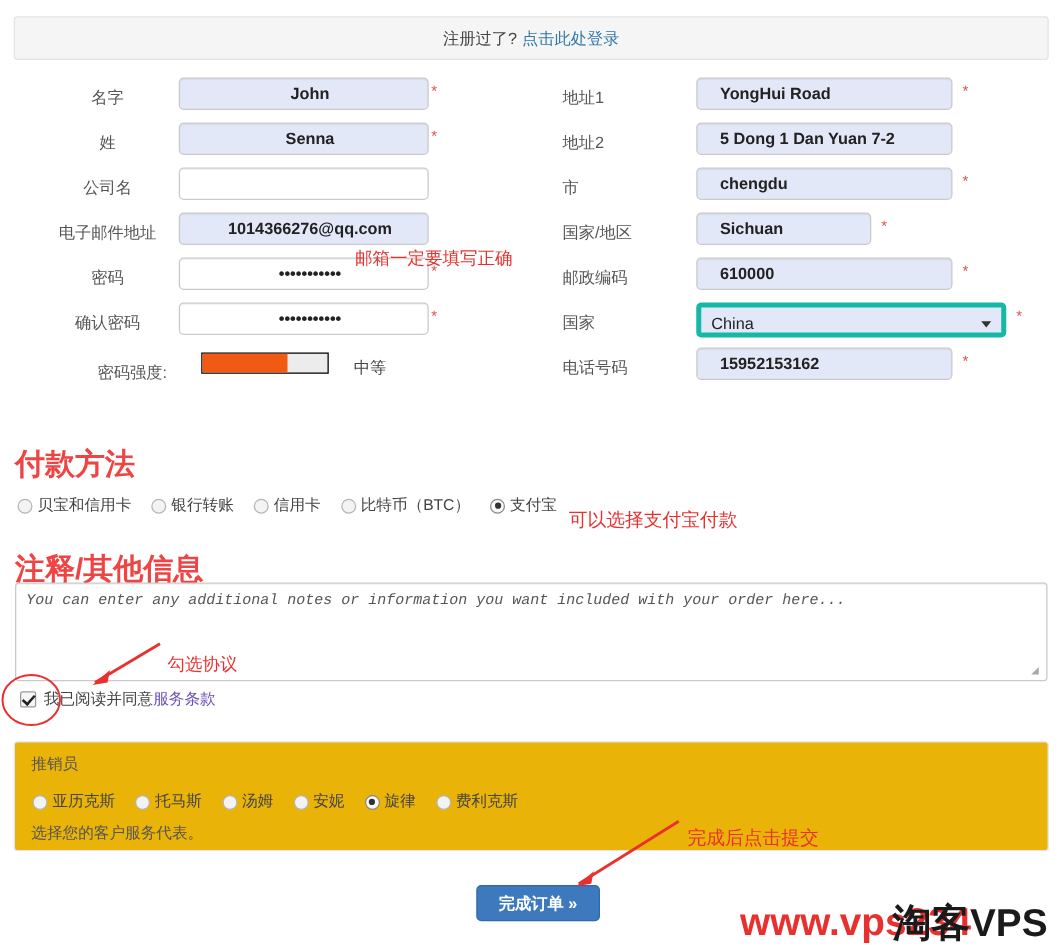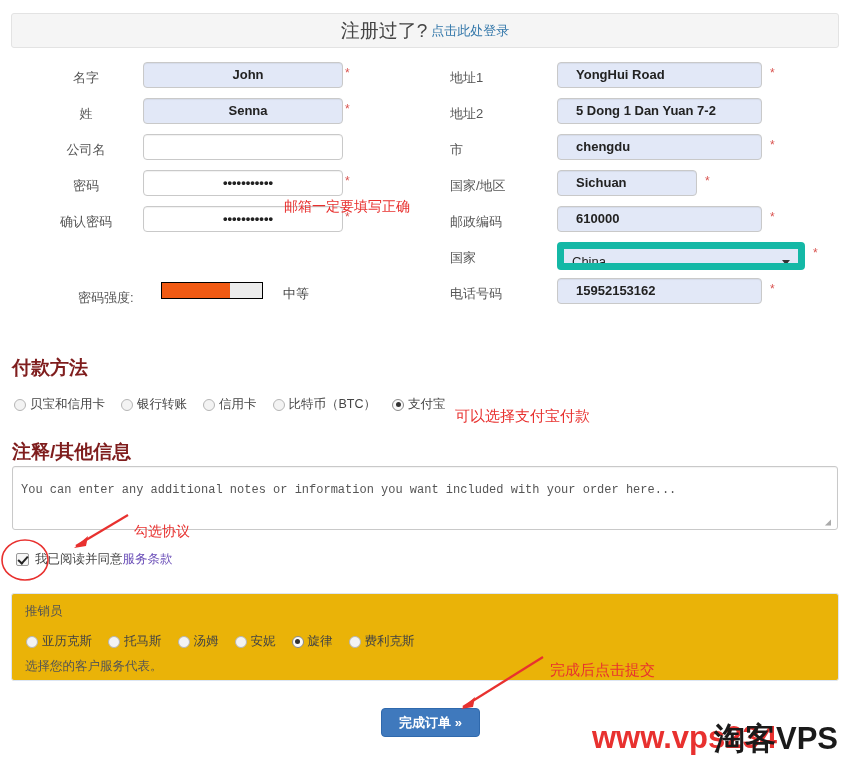--- a/index.html
+++ b/index.html
@@ -26,21 +26,21 @@
     height: 35px;
     background: #f5f5f5;
     border: 1px solid #e3e3e3;
     border-radius: 3px;
     display: flex;
     align-items: center;
     justify-content: center;
     box-sizing: border-box;
   }
   .login-bar .txt {
-    font-size: 19px;
+    font-size: 13px;
     color: #444;
   }
   .login-bar .lnk {
     font-size: 13px;
     color: #3377aa;
     margin-left: 4px;
     cursor: pointer;
   }
 
   
@@ -94,21 +94,21 @@
   }
   .inp.filled { background: #e2e8f7; }
   .inp.w200 { width: 200px; }
   .inp.w205 { width: 205px; }
   .inp.w140 { width: 140px; }
 
   .sel {
     box-sizing: border-box;
     width: 248px;
     height: 28px;
-    border: 7px solid #14b8a6;
+    border: 4px solid #14b8a6;
     border-radius: 4px;
     background: #e2e8f7;
     padding: 0 20px 12px 8px;
     font-size: 13px;
     color: #222;
     line-height: 26px;
     position: relative;
     white-space: nowrap;
     overflow: hidden;
   }
@@ -163,23 +163,23 @@
     left: 283px;
     top: 3px;
     font-size: 13px;
     color: #444;
   }
 
   
   .sec-h {
     position: absolute;
     left: 12px;
-    font-size: 19px;
+    font-size: 24px;
     font-weight: bold;
-    color: #7f1d1d;
+    color: #ef4444;
   }
   #pay-h   { top: 355px; }
   #notes-h { top: 439px; text-align: right; }
 
   
   .radio-row {
     position: absolute;
     left: 14px;
     display: flex;
     align-items: center;
@@ -212,31 +212,32 @@
     background: #333;
   }
   .radio-item .lab { font-size: 12.5px; color: #444; }
 
   
   .ta {
     position: absolute;
     left: 12px;
     top: 466px;
     width: 826px;
-    height: 64px;
+    height: 79px;
     box-sizing: border-box;
     border: 1px solid #c9c9c9;
     border-radius: 3px;
     background: #fff;
-    padding: 16px 8px;
+    padding: 6px 8px;
     font-family: "Liberation Mono", monospace;
     font-size: 12px;
     color: #555;
     box-shadow: inset 0 1px 1px rgba(0,0,0,0.05);
     overflow: hidden;
+    font-style: italic;
   }
   .ta-grip {
     position: absolute;
     right: 2px;
     bottom: 1px;
     width: 10px;
     height: 10px;
     color: #aaa;
     font-size: 10px;
     line-height: 10px;
@@ -388,20 +389,26 @@
       <span class="req" style="left:345px">*</span>
     </div>
 
     <div class="frow">
       <div class="flabel">公司名</div>
       <div class="fctl">
         <div class="inp w200"></div>
       </div>
     </div>
 
+    <div class="frow">
+      <div class="flabel">电子邮件地址</div>
+      <div class="fctl">
+        <div class="inp filled w200">1014366276@qq.com</div>
+      </div>
+    </div>
 
     <div class="frow">
       <div class="flabel">密码</div>
       <div class="fctl">
         <div class="inp w200">•••••••••••</div>
       </div>
       <span class="req" style="left:345px">*</span>
     </div>
 
     <div class="frow">

